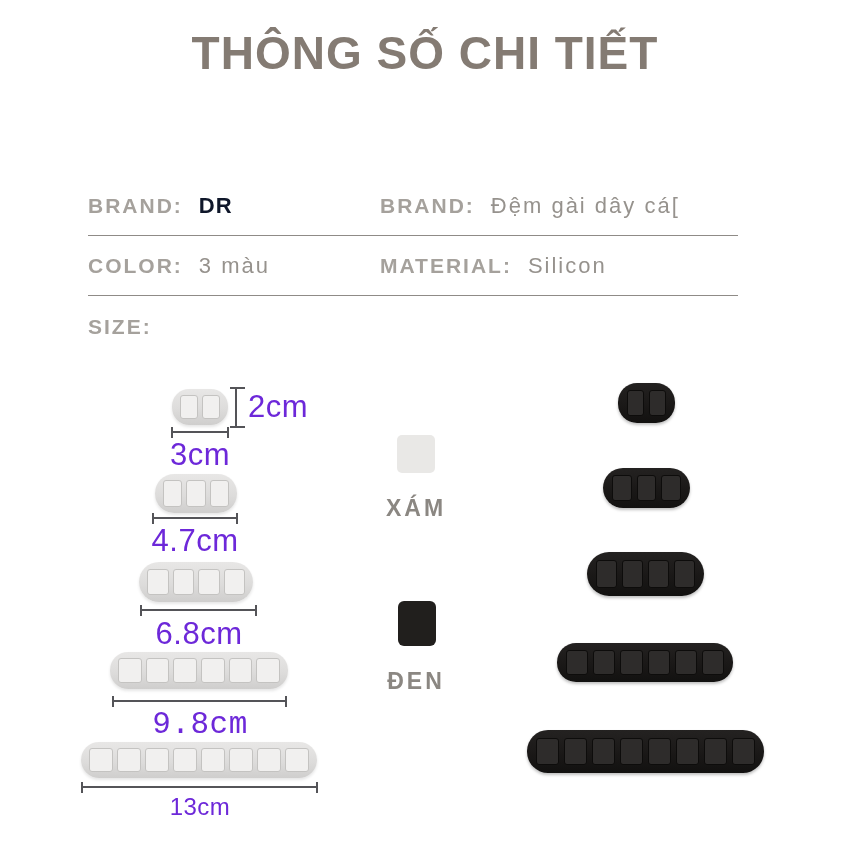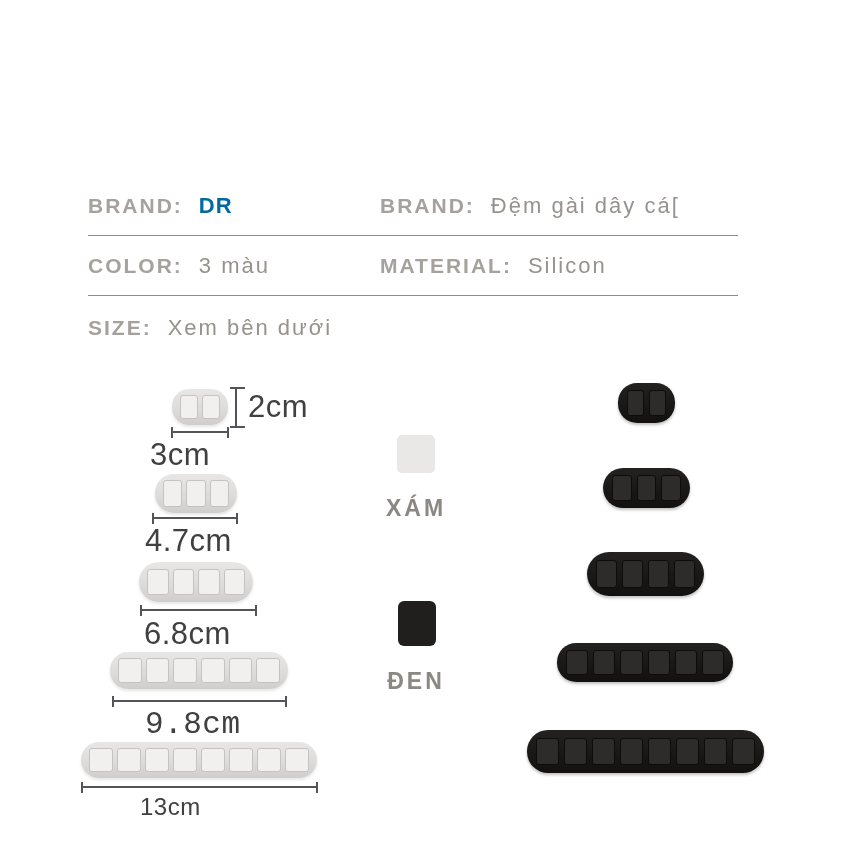--- a/index.html
+++ b/index.html
@@ -18,21 +18,21 @@
     font-size:27px;font-weight:500;color:#c7c5c2;
   }
   .subtitle .cond{display:inline-block;transform:scaleX(0.78);letter-spacing:1px;}
   
   .spec-row{position:absolute;left:88px;width:650px;display:flex;}
   .spec-cell{display:flex;align-items:baseline;position:absolute;white-space:nowrap;}
   .cell-left{left:0;}
   .cell-right{left:292px;}
   .spec-label{font-size:21px;font-weight:700;letter-spacing:2px;color:#a5a19c;}
   .spec-value{font-size:22px;font-weight:400;letter-spacing:2px;color:#96928d;margin-left:16px;}
-  .spec-value.strong{font-weight:700;color:#0369a1;letter-spacing:1px;}
+  .spec-value.strong{font-weight:700;color:#0f172a;letter-spacing:1px;}
   .spec-line{position:absolute;left:88px;width:650px;height:0;border-top:1px solid #8f8b87;}
   
   .clip{position:absolute;display:flex;align-items:center;box-sizing:border-box;}
   .clip .slot{flex:1;border-radius:3px;}
   .clip.white{
     background:linear-gradient(#e8e7e6 0%,#dddcdb 55%,#cfcecd 100%);
     box-shadow:0 2px 3px rgba(0,0,0,0.10);
     padding:0 8px;gap:4px;
   }
   .clip.white .slot{
@@ -51,37 +51,38 @@
   .measure-h::before,.measure-h::after{
     content:"";position:absolute;top:-6px;width:2px;height:11px;background:#545458;}
   .measure-h::before{left:0;}
   .measure-h::after{right:0;}
   .measure-v{position:absolute;width:0;border-left:2px solid #545458;}
   .measure-v::before,.measure-v::after{
     content:"";position:absolute;left:-7px;width:15px;height:2px;background:#545458;}
   .measure-v::before{top:0;}
   .measure-v::after{bottom:0;}
   .measure-label{
-    position:absolute;font-size:31px;color:#404040;letter-spacing:0.5px;
-    text-align:left;white-space:nowrap;
+    position:absolute;font-size:31px;color:#6d28d9;letter-spacing:0.5px;
+    text-align:center;white-space:nowrap;
   }
   
   .swatch{position:absolute;}
   .swatch-gray{left:397px;top:435px;width:38px;height:38px;border-radius:5px;background:#e9e8e6;}
   .swatch-black{left:398px;top:601px;width:38px;height:45px;border-radius:6px;background:#211f1d;}
   .swatch-label{
     position:absolute;width:120px;text-align:center;
     font-size:23px;font-weight:700;letter-spacing:3px;color:#8b8782;
   }
 </style>
 </head>
 <body>
 
 <div class="page">
 
+  <h1 class="title">THÔNG SỐ CHI TIẾT</h1>
 
   <div class="spec-row" style="top:193px;">
     <div class="spec-cell cell-left">
       <span class="spec-label">BRAND:</span>
       <span class="spec-value strong">DR</span>
     </div>
     <div class="spec-cell cell-right">
       <span class="spec-label">BRAND:</span>
       <span class="spec-value">Đệm gài dây cá[</span>
     </div>
@@ -96,21 +97,20 @@
     <div class="spec-cell cell-right">
       <span class="spec-label">MATERIAL:</span>
       <span class="spec-value">Silicon</span>
     </div>
   </div>
   <div class="spec-line" style="top:295px;"></div>
 
   <div class="spec-row" style="top:315px;">
     <div class="spec-cell cell-left">
       <span class="spec-label">SIZE:</span>
-      <span class="spec-value">Xem bên dưới</span>
     </div>
   </div>
 
   <div class="clip white" style="left:172px;top:389px;width:56px;height:36px;border-radius:17px;">
       <span class="slot"></span>
       <span class="slot"></span>
     </div>
   <div class="measure-v" style="left:235px;top:387px;height:41px;"></div>
   <div class="measure-label" style="left:248px;top:389px;">2cm</div>
   <div class="measure-h" style="left:171px;top:431px;width:58px;"></div>

